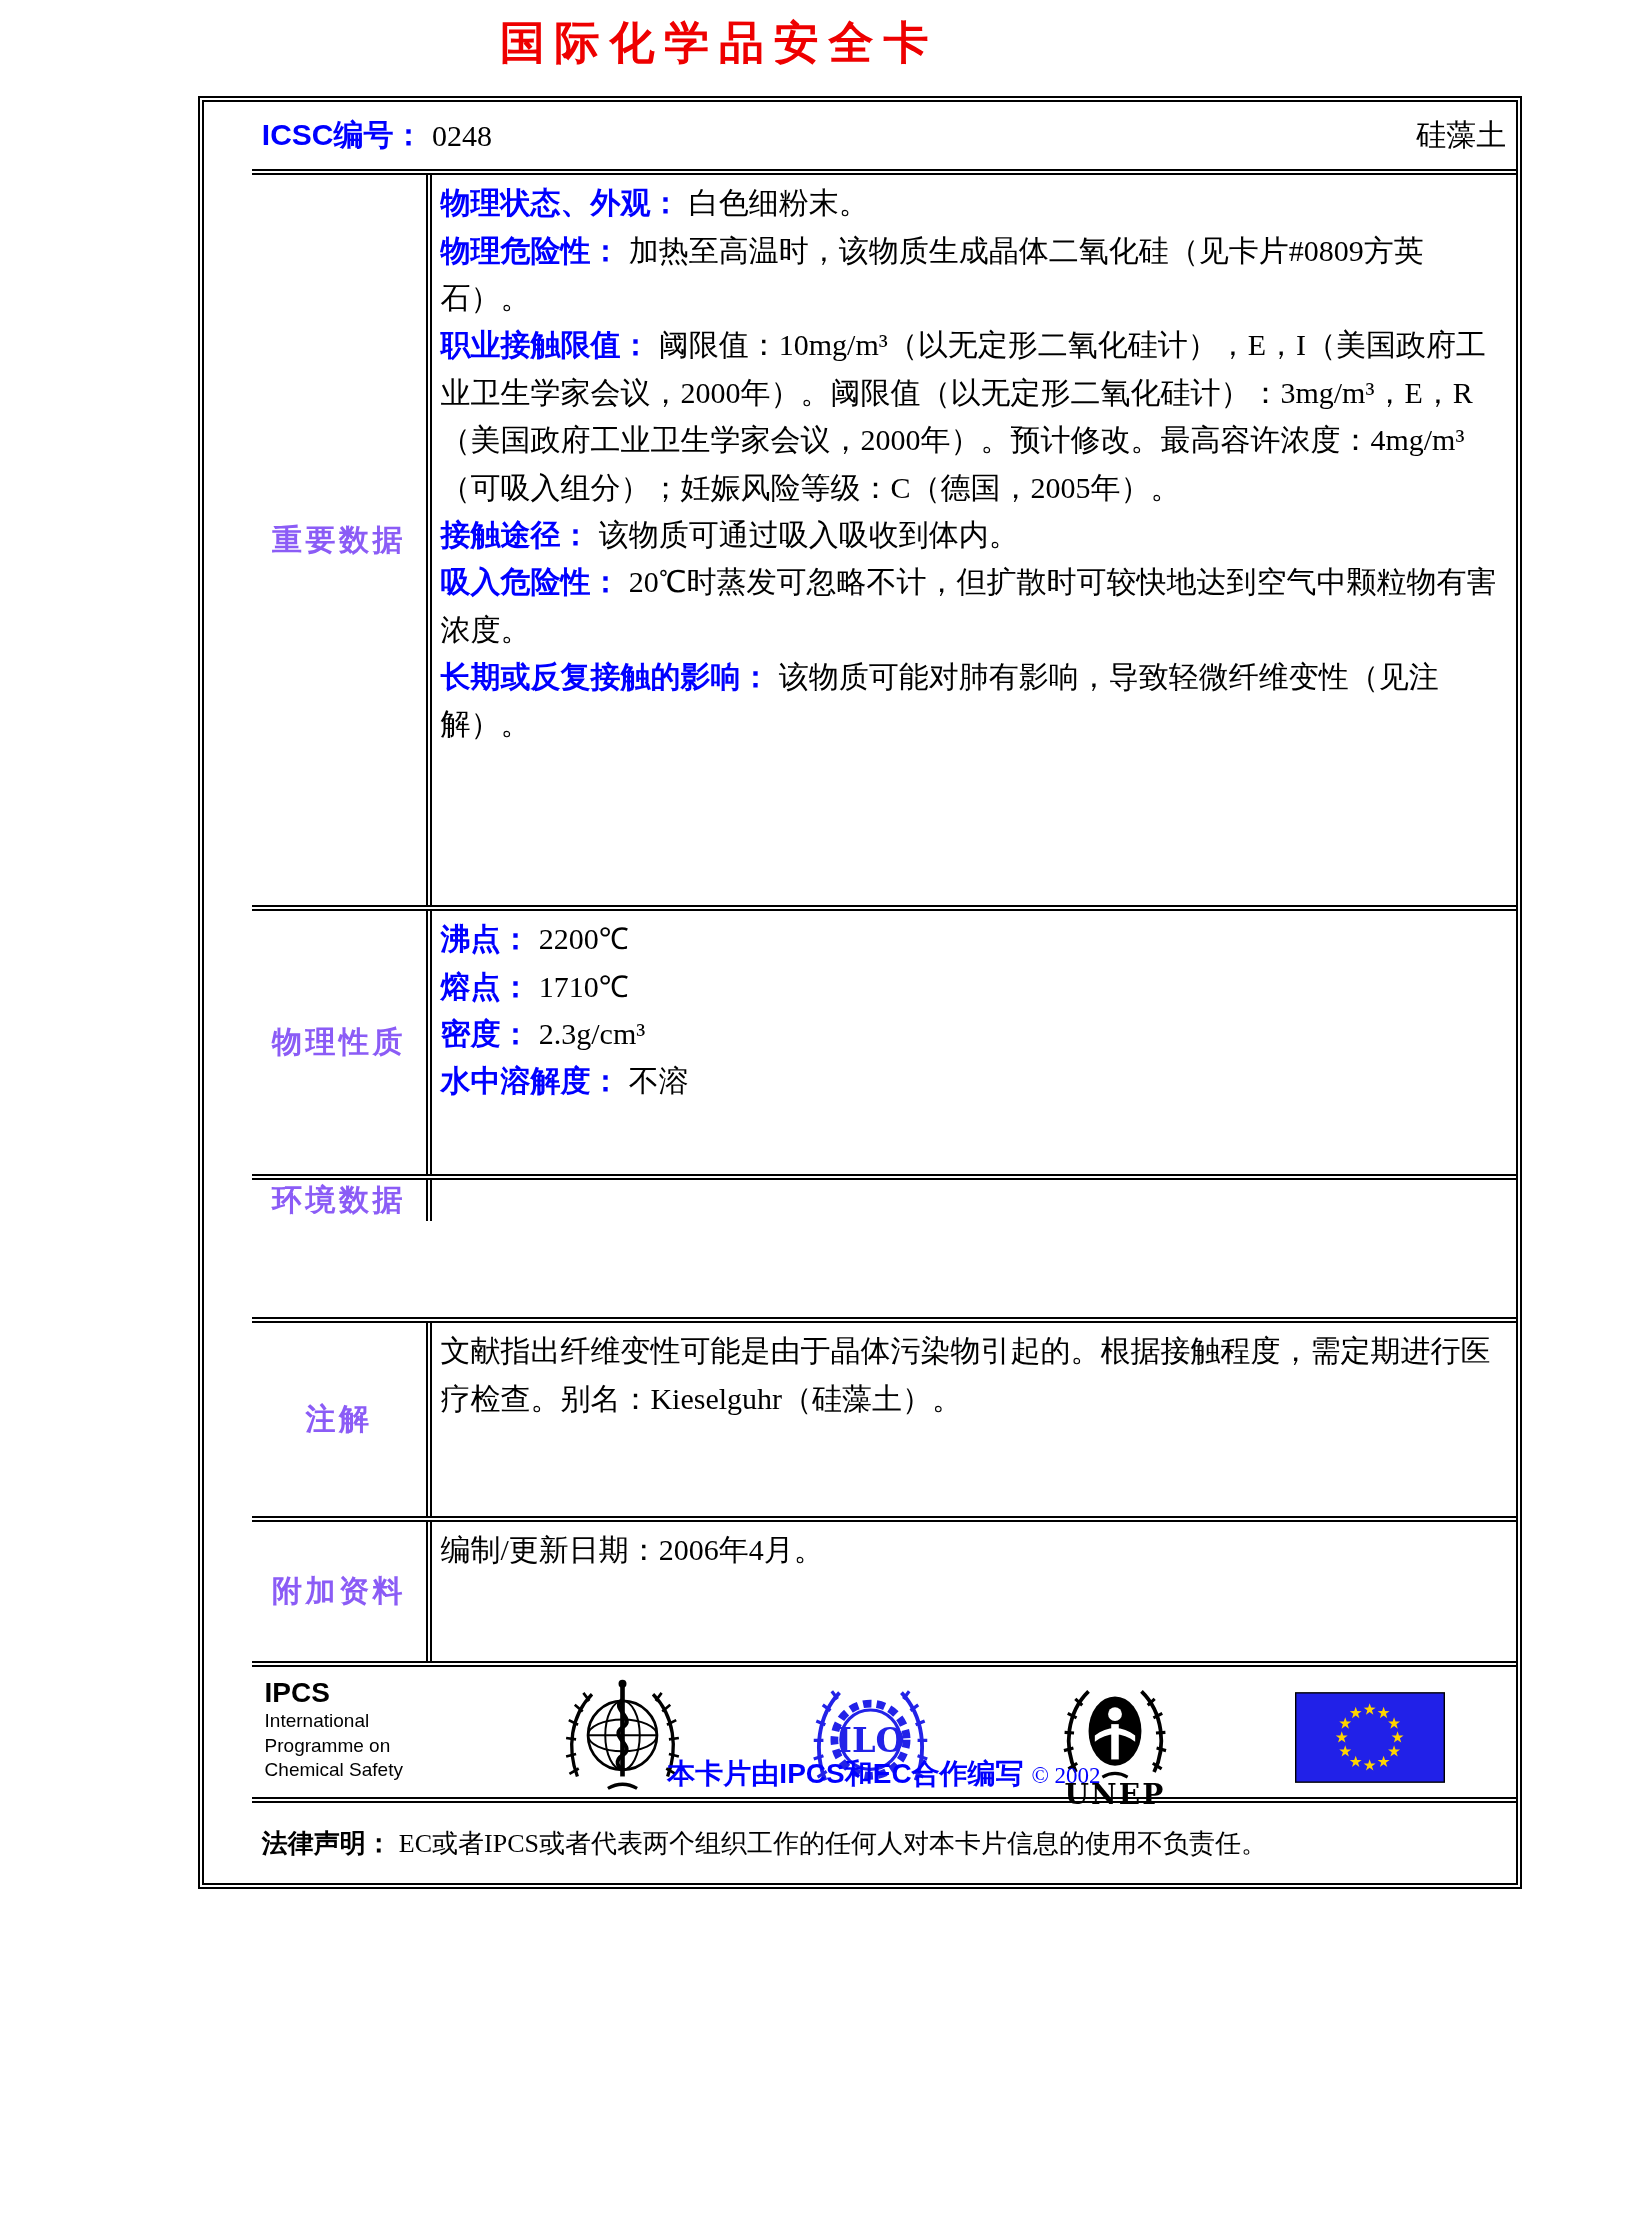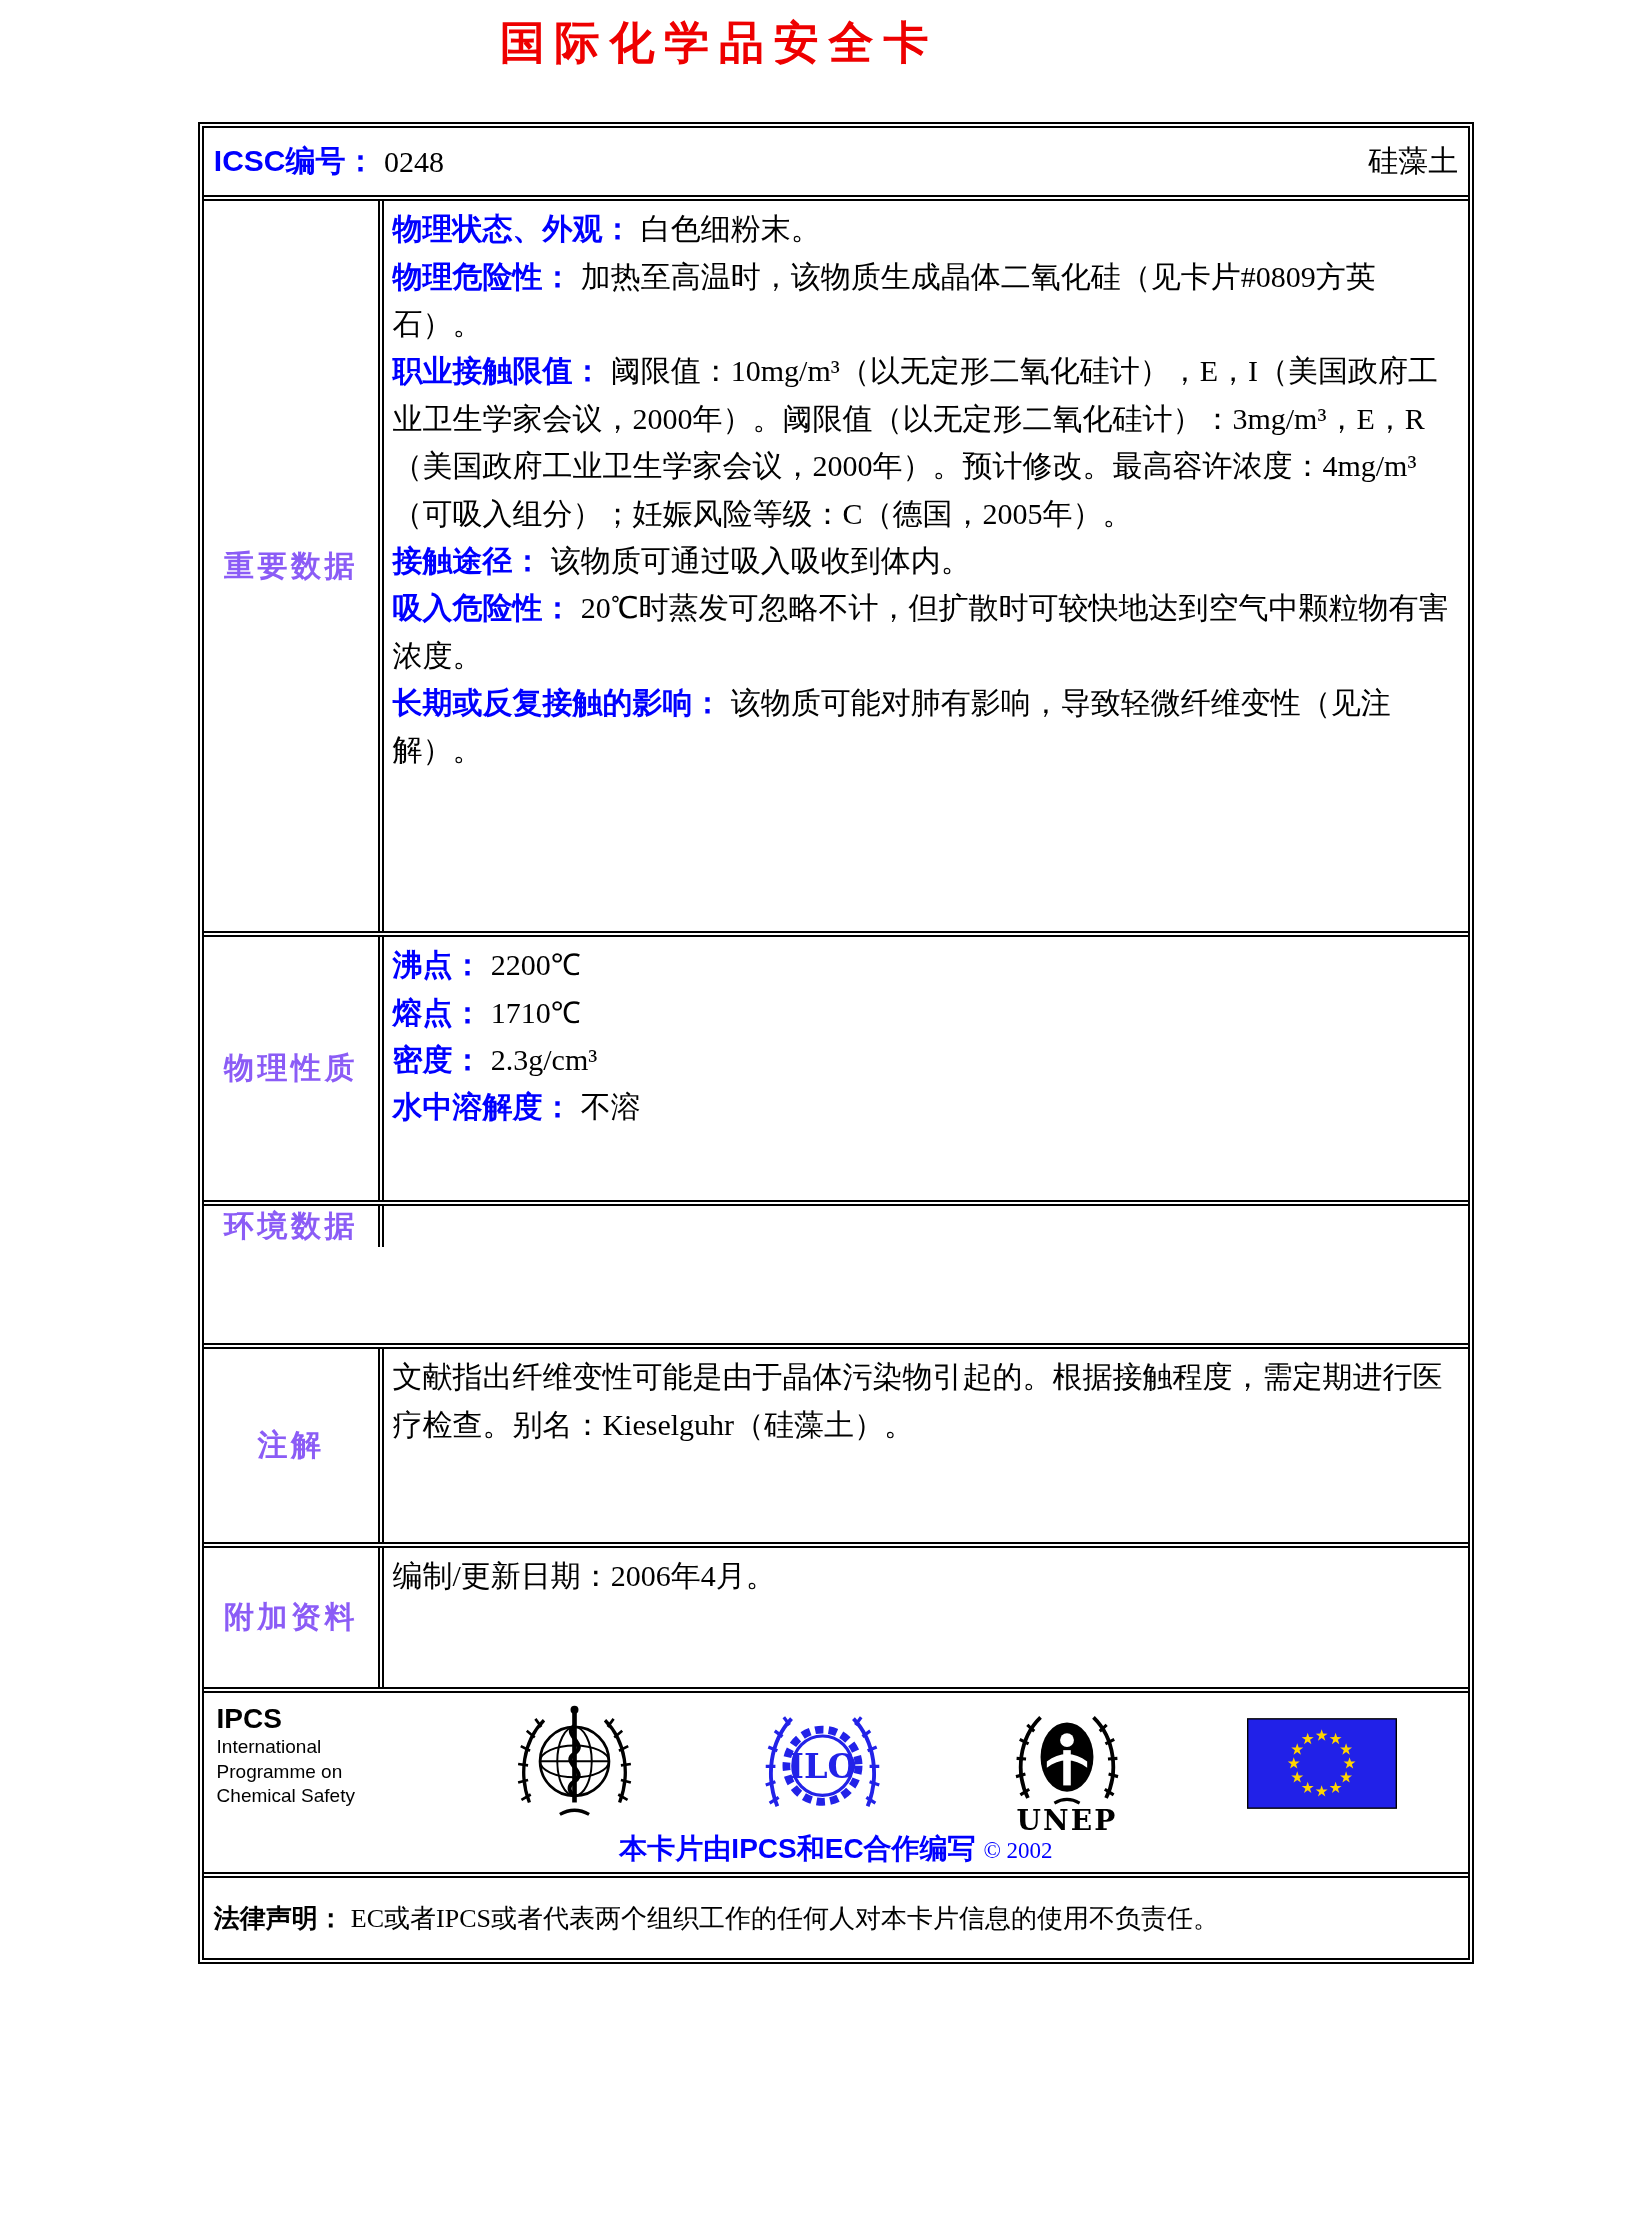--- a/index.html
+++ b/index.html
@@ -2,32 +2,32 @@
 <html style="font-size:11.2px"><head>
 <meta charset="utf-8">
 <style>
   html,body{margin:0;padding:0;background:#ffffff;}
   body{width:1646px;height:2227px;position:relative;font-family:"Liberation Serif",serif;color:#000;}
 
   .page-title{position:absolute;top:12.6px;left:0;width:1438px;text-align:center;
     color:#ee0000;font-size:45px;font-weight:bold;letter-spacing:9.8px;
     font-family:"DejaVu Serif",serif;}
 
-  .card{position:absolute;left:198px;top:122px;width:1264px;border:6.3px double #000;background:#fff;}
+  .card{position:absolute;left:198px;top:96px;width:1264px;border:6.3px double #000;background:#fff;padding-left:48px;}
 
   .row{display:flex;box-sizing:border-box;border-top:6.3px double #000;position:relative;}
   .row:first-child{border-top:none;}
 
   .r1{height:67px;align-items:center;padding:0 9.8px;font-size:30px;}
   .r2{height:736px;}
   .r3{height:269px;}
   .r4{height:143px;flex-direction:column;}
   .r5{height:199px;}
   .r6{height:145px;}
-  .r7{height:185px;align-items:flex-start;padding:7px 12.6px;gap:44px;}
+  .r7{height:136px;align-items:flex-start;padding:7px 12.6px;gap:44px;}
   .r8{height:86px;align-items:center;padding:0 9.8px;font-size:26px;}
 
   .lbl{color:#0000ff;font-weight:bold;font-family:"Liberation Sans",sans-serif;}
   .gap{margin-right:8.4px;}
   .spacer{flex:1;}
 
   .label-cell{width:180px;border-right:6.3px double #000;display:flex;align-items:center;
     justify-content:center;color:#8b5cf6;font-weight:bold;font-size:30px;
     font-family:"Liberation Sans",sans-serif;letter-spacing:3.5px;text-align:center;box-sizing:border-box;}
   .content-cell{flex:1;padding:4.2px 8.4px;font-size:30px;line-height:1.58;box-sizing:border-box;overflow:hidden;}

